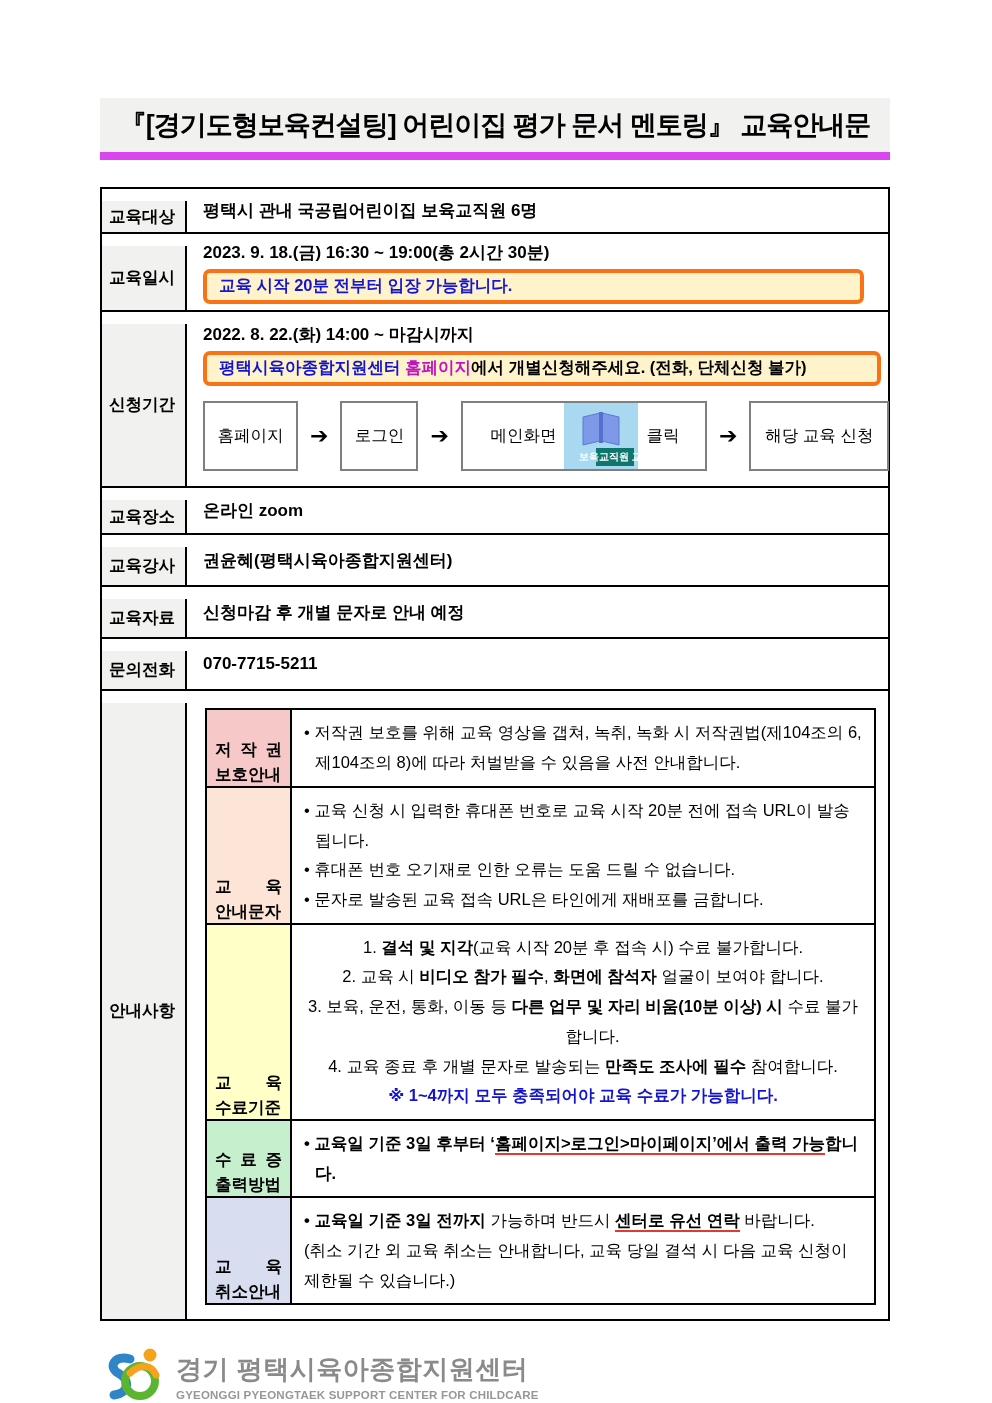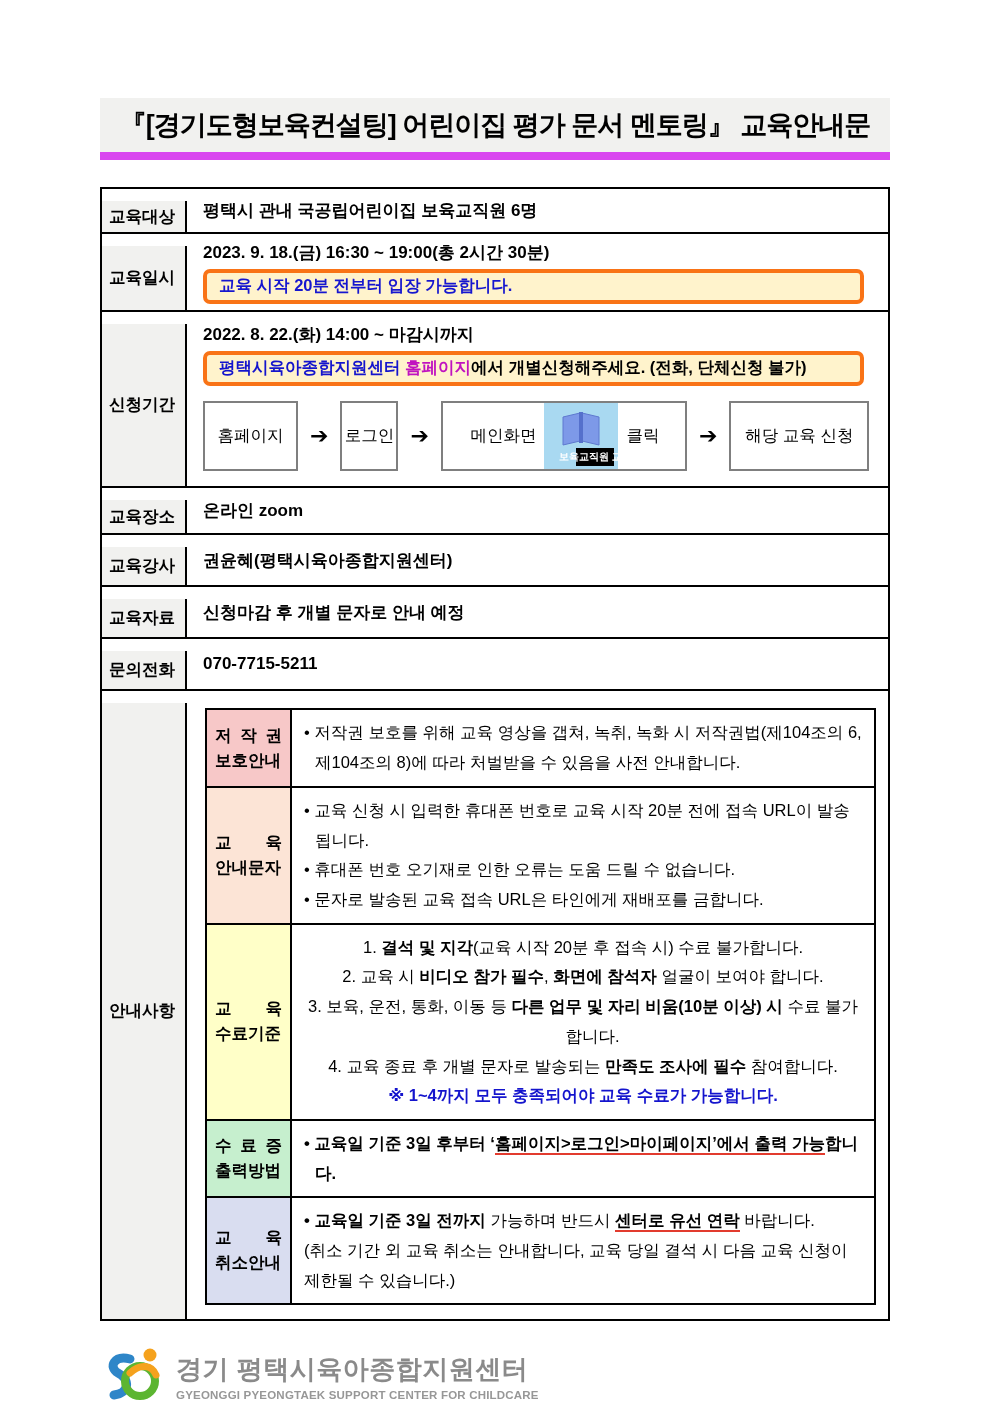--- a/index.html
+++ b/index.html
@@ -45,42 +45,42 @@
   }
   .note-blue { color:#1616cf; }
 
   
   .flow { display:flex; align-items:center; margin-top:15px; margin-bottom:4px; }
   .flow-box {
     border:2px solid #7f7f7f; background:#fff; height:70px;
     display:flex; align-items:center; justify-content:center;
     font-size:16.5px; font-weight:400; white-space:nowrap;
   }
-  .fb1 {width:95px} .fb2 {width:58px} .fb4 {width:140px}
+  .fb1 {width:95px} .fb2 {width:78px} .fb4 {width:140px}
   .flow-box-main { width:246px; padding:0 10px 0 12px; gap:8px; }
   .flow-arrow { font-size:22px; font-weight:700; margin:0 12px; line-height:1; }
   .edu-icon {
     width:74px; height:66px; background:#a9d9f1; position:relative;
     display:flex; align-items:center; justify-content:center; flex:0 0 74px;
   }
   .edu-icon svg { display:block; margin-bottom:14px; }
   .edu-icon-label {
     position:absolute; left:4px; right:4px; bottom:3px; height:18px;
-    background:#000000; color:#fff; font-size:10px; font-weight:700;
+    background:#0f766e; color:#fff; font-size:10px; font-weight:700;
     display:flex; align-items:center; justify-content:center; white-space:nowrap;margin-left:28px;
   }
 
   
   .notice-cell { padding:17px 12px 14px 18px; justify-content:flex-start; }
   .itbl { border:2px solid #000; }
   .irow { display:flex; border-bottom:2px solid #000; }
   .irow:last-child { border-bottom:none; }
   .ilabel {
     width:85px; flex:0 0 85px; border-right:2px solid #000;
-    display:flex; flex-direction:column; align-items:stretch; justify-content:center;
+    display:flex; flex-direction:column; align-items:stretch; justify-content:flex-end;
     font-weight:700; font-size:16.5px; padding:0 8px; gap:3px;
   }
   .ilabel .jline { text-align:justify; text-align-last:justify; }
   .icell {
     flex:1 1 auto; padding:8px 12px 8px 12px; display:flex; flex-direction:column;
     justify-content:center; font-size:16.5px; font-weight:400; line-height:1.8;
   }
   .ih78 {min-height:78px} .ih126 {min-height:126px} .ih186 {min-height:186px}
   .ih56 {min-height:56px} .ih104 {min-height:104px}
   .bullet-line { text-indent:-11px; padding-left:11px; }

